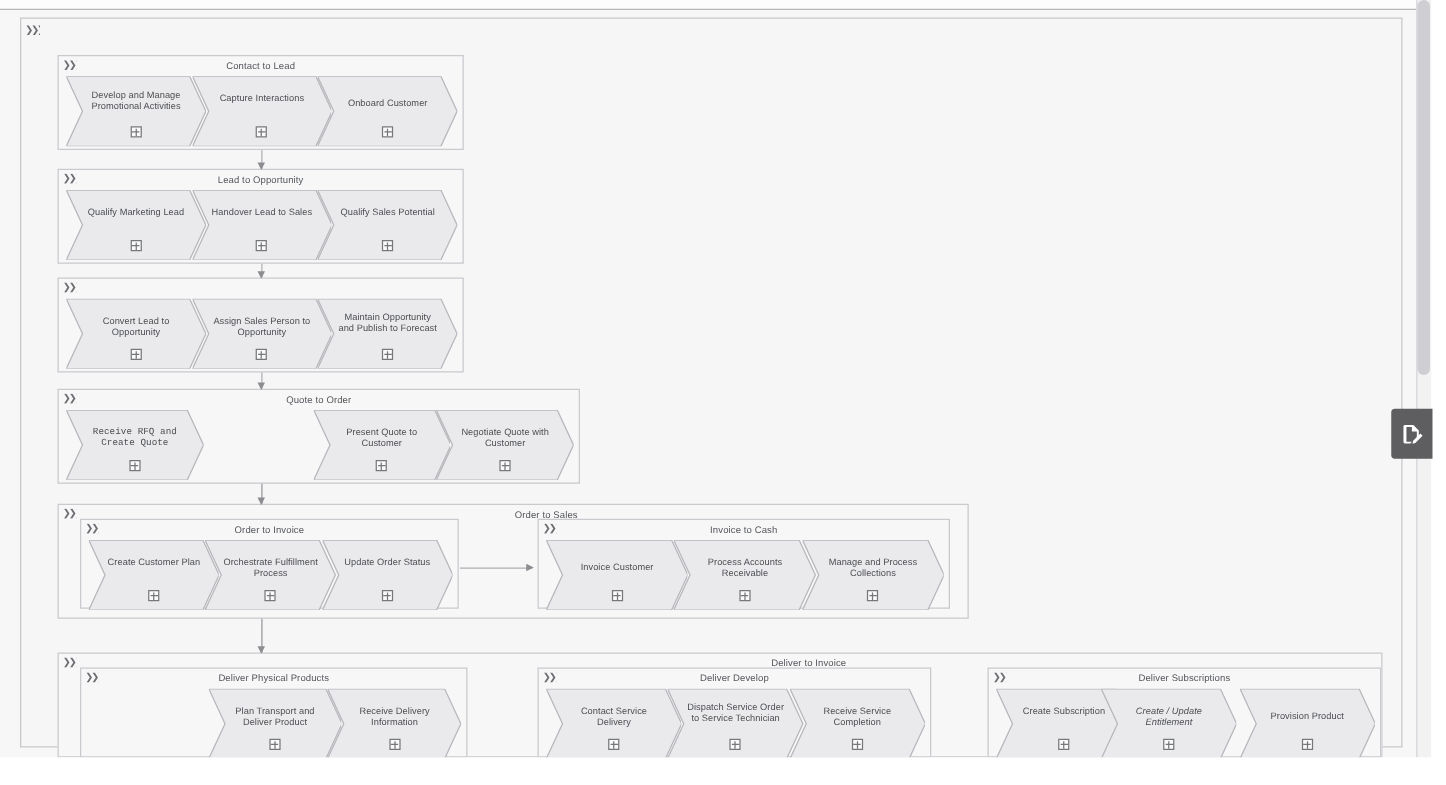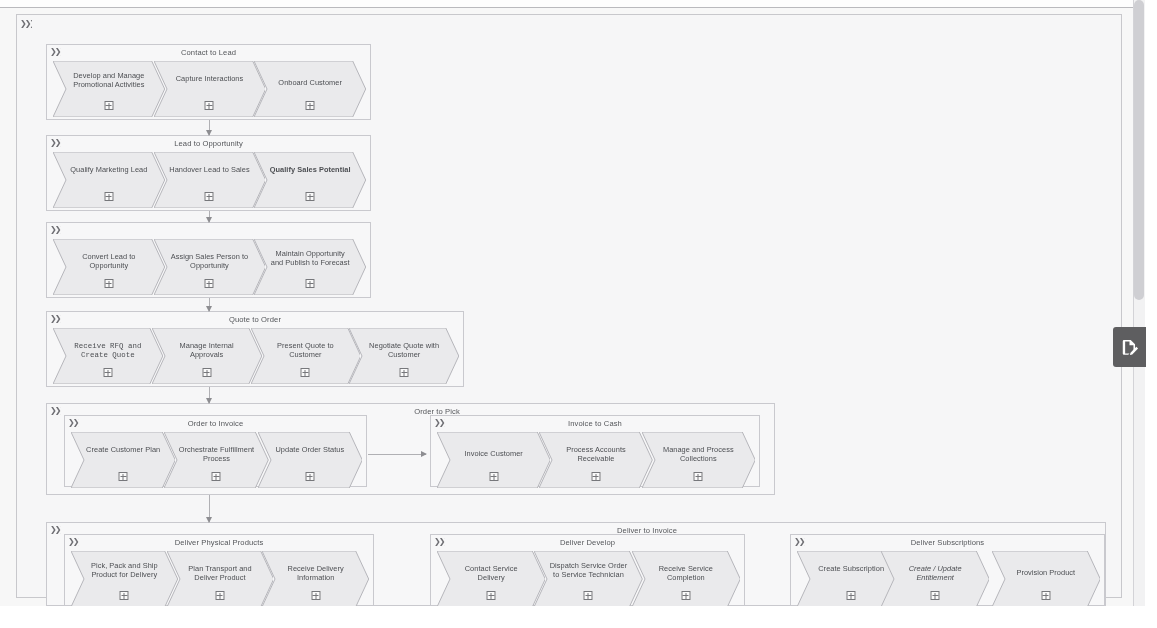--- a/index.html
+++ b/index.html
@@ -269,21 +269,21 @@
               <div class="chev-label two">Qualify Marketing Lead</div>
               <div class="plus"></div>
             </div>
             <div class="chev" style="left: 106.667px; width: 111.667px;">
               <svg width="111.66666666666667" height="56">
                 <polygon points="0.0,0.0 98.7,0.0 111.7,28.0 98.7,56.0 0.0,56.0 13.0,28.0" fill="#eaeaec" stroke="#b6b6bb" stroke-width="1"></polygon>
               </svg>
               <div class="chev-label two">Handover Lead to Sales</div>
               <div class="plus"></div>
             </div>
-            <div class="chev" style="left: 207.333px; width: 111.667px; font-weight: bold;">
+            <div class="chev" style="left: 207.333px; width: 111.667px;">
               <svg width="111.66666666666667" height="56">
                 <polygon points="0.0,0.0 98.7,0.0 111.7,28.0 98.7,56.0 0.0,56.0 13.0,28.0" fill="#eaeaec" stroke="#b6b6bb" stroke-width="1"></polygon>
               </svg>
               <div class="chev-label two">Qualify Sales Potential</div>
               <div class="plus"></div>
             </div>
           </div>
         </div>
         <div class="group" style="left: 46px; top: 222px; width: 325px; height: 76px;">
           <div class="marker">❯❯❯</div>
@@ -315,46 +315,39 @@
           <div class="marker">❯❯❯</div>
           <div class="group-title">Quote to Order</div>
           <div style="position: absolute; inset: 10px 0px 0px;">
             <div class="chev" style="left: 6px; width: 109.75px; font-family: Liberation Mono, monospace;">
               <svg width="109.75" height="56">
                 <polygon points="0.0,0.0 96.8,0.0 109.8,28.0 96.8,56.0 0.0,56.0 13.0,28.0" fill="#eaeaec" stroke="#b6b6bb" stroke-width="1"></polygon>
               </svg>
               <div class="chev-label two">Receive RFQ and Create Quote</div>
               <div class="plus"></div>
             </div>
-            <div class="chev" style="left: 104.75px; width: 109.75px;">
-              <svg width="109.75" height="56">
-                <polygon points="0.0,0.0 96.8,0.0 109.8,28.0 96.8,56.0 0.0,56.0 13.0,28.0" fill="#eaeaec" stroke="#b6b6bb" stroke-width="1"></polygon>
-              </svg>
-              <div class="chev-label two">Manage Internal Approvals</div>
-              <div class="plus"></div>
-            </div>
             <div class="chev" style="left: 203.5px; width: 109.75px;">
               <svg width="109.75" height="56">
                 <polygon points="0.0,0.0 96.8,0.0 109.8,28.0 96.8,56.0 0.0,56.0 13.0,28.0" fill="#eaeaec" stroke="#b6b6bb" stroke-width="1"></polygon>
               </svg>
               <div class="chev-label two">Present Quote to Customer</div>
               <div class="plus"></div>
             </div>
             <div class="chev" style="left: 302.25px; width: 109.75px;">
               <svg width="109.75" height="56">
                 <polygon points="0.0,0.0 96.8,0.0 109.8,28.0 96.8,56.0 0.0,56.0 13.0,28.0" fill="#eaeaec" stroke="#b6b6bb" stroke-width="1"></polygon>
               </svg>
               <div class="chev-label two">Negotiate Quote with Customer</div>
               <div class="plus"></div>
             </div>
           </div>
         </div>
         <div class="group" style="left: 46px; top: 403px; width: 729px; height: 92px;">
           <div class="marker">❯❯❯</div>
-          <div class="group-title" style="left: 290px; right: auto; width: 200px;">Order to Pick</div>
+          <div class="group-title" style="left: 290px; right: auto; width: 200px;">Order to Sales</div>
         </div>
         <div class="group" style="left: 64px; top: 415px; width: 303px; height: 72px;">
           <div class="marker">❯❯❯</div>
           <div class="group-title">Order to Invoice</div>
           <div style="position: absolute; inset: 10px 0px 0px;">
             <div class="chev" style="left: 6px; width: 104.333px;">
               <svg width="104.33333333333333" height="56">
                 <polygon points="0.0,0.0 91.3,0.0 104.3,28.0 91.3,56.0 0.0,56.0 13.0,28.0" fill="#eaeaec" stroke="#b6b6bb" stroke-width="1"></polygon>
               </svg>
               <div class="chev-label two">Create Customer Plan</div>
@@ -404,27 +397,20 @@
           </div>
         </div>
         <div class="group" style="left: 46px; top: 522px; width: 1060px; height: 84px;">
           <div class="marker">❯❯❯</div>
           <div class="group-title" style="left: 500px; right: auto; width: 200px;">Deliver to Invoice</div>
         </div>
         <div class="group" style="left: 64px; top: 534px; width: 310px; height: 72px;">
           <div class="marker">❯❯❯</div>
           <div class="group-title">Deliver Physical Products</div>
           <div style="position: absolute; inset: 10px 0px 0px;">
-            <div class="chev" style="left: 6px; width: 106.667px;">
-              <svg width="106.66666666666667" height="56">
-                <polygon points="0.0,0.0 93.7,0.0 106.7,28.0 93.7,56.0 0.0,56.0 13.0,28.0" fill="#eaeaec" stroke="#b6b6bb" stroke-width="1"></polygon>
-              </svg>
-              <div class="chev-label">Pick, Pack and Ship Product for Delivery</div>
-              <div class="plus"></div>
-            </div>
             <div class="chev" style="left: 101.667px; width: 106.667px;">
               <svg width="106.66666666666667" height="56">
                 <polygon points="0.0,0.0 93.7,0.0 106.7,28.0 93.7,56.0 0.0,56.0 13.0,28.0" fill="#eaeaec" stroke="#b6b6bb" stroke-width="1"></polygon>
               </svg>
               <div class="chev-label two">Plan Transport and Deliver Product</div>
               <div class="plus"></div>
             </div>
             <div class="chev" style="left: 197.333px; width: 106.667px;">
               <svg width="106.66666666666667" height="56">
                 <polygon points="0.0,0.0 93.7,0.0 106.7,28.0 93.7,56.0 0.0,56.0 13.0,28.0" fill="#eaeaec" stroke="#b6b6bb" stroke-width="1"></polygon>

